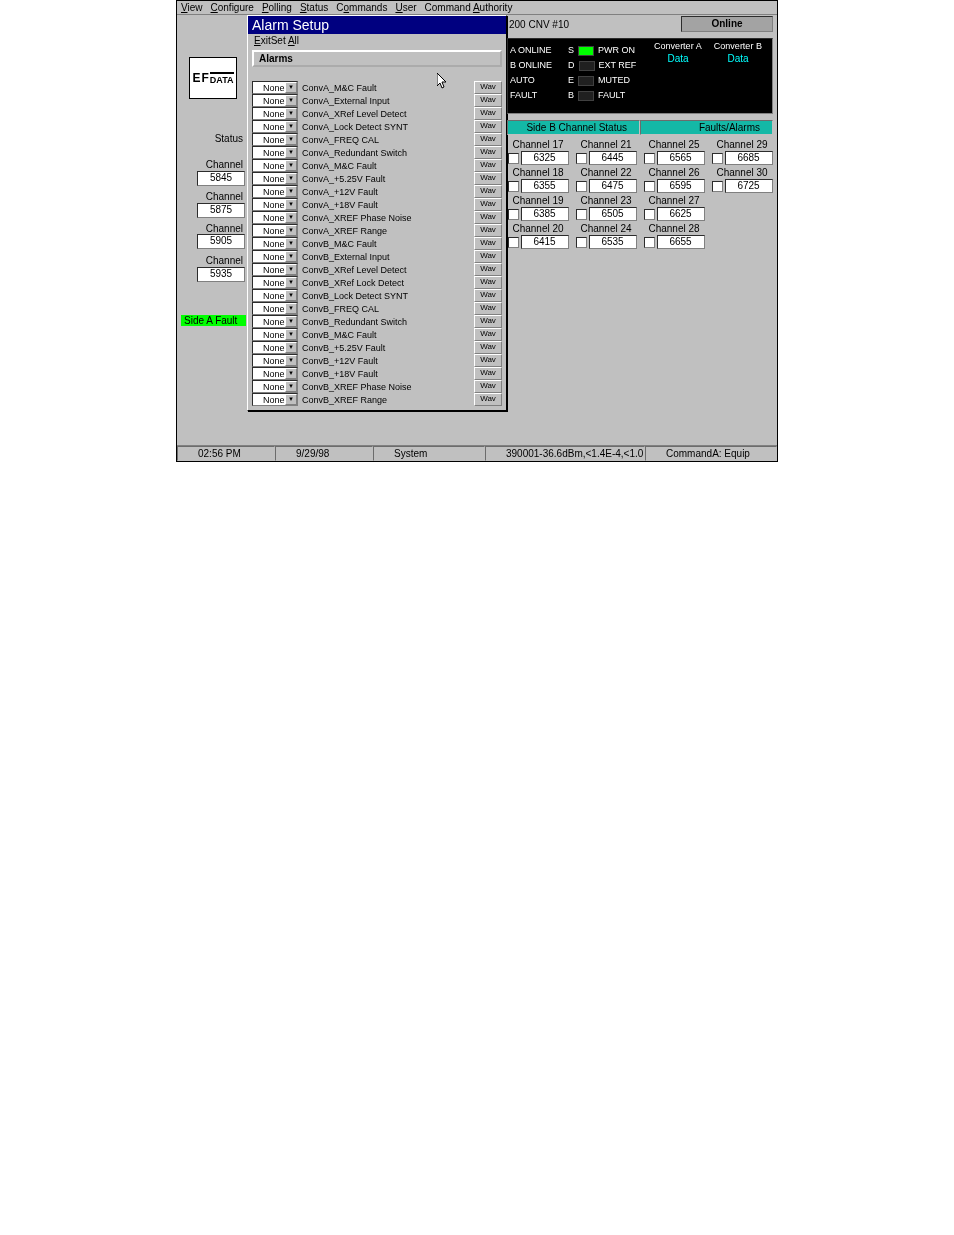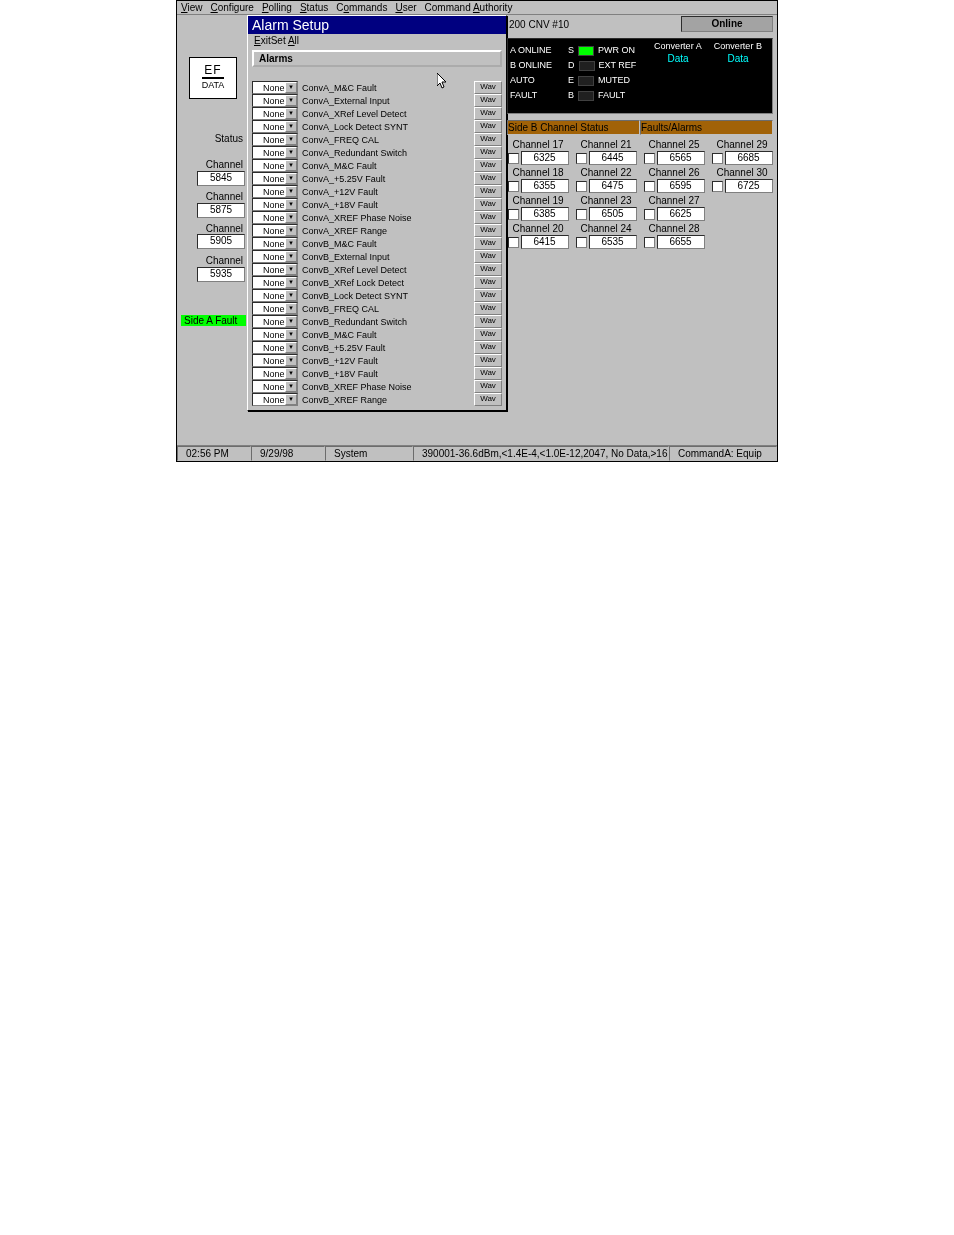--- a/index.html
+++ b/index.html
@@ -10,21 +10,21 @@
 .titlebar .spacer{flex:1}
 .titlebar .winbtn{width:14px;height:13px;background:#c0c0c0;border:1px solid #fff;border-right-color:#404040;border-bottom-color:#404040;font-size:8px;line-height:11px;text-align:center;margin-left:1px;color:#000}
 
 .menubar{display:flex;gap:8px;padding:1px 4px;font-size:10px;background:#c0c0c0;border-bottom:1px solid #808080}
 .menubar span{cursor:default}
 .menubar span u{text-decoration:underline}
 
 .client{position:relative;height:430px}
 
 .leftcol{position:absolute;left:0;top:0;width:68px;height:100%;}
-.logo-box{position:absolute;left:12px;top:42px;width:46px;height:40px;background:#fff;border:1px solid #000;display:flex;flex-direction:column;align-items:center;justify-content:center;font-weight:normal;font-size:12px;line-height:11px}
+.logo-box{position:absolute;left:12px;top:42px;width:46px;height:40px;background:#fff;border:1px solid #000;display:flex;align-items:center;justify-content:center;font-weight:bold;font-size:12px;line-height:11px}
 .logo-box .ef{letter-spacing:1px}
 .logo-box .data{font-size:9px;border-top:2px solid #000;padding-top:1px;margin-top:1px}
 .left-label{position:absolute;left:4px;width:62px;text-align:right;font-size:10px}
 .left-input{position:absolute;left:20px;width:46px;height:13px;background:#fff;border:1px inset #808080;font-size:10px;text-align:center;line-height:12px}
 .left-fault{position:absolute;left:4px;width:62px;background:#00ff00;font-size:10px;text-align:left;padding-left:3px}
 
 .menu-pop{position:absolute;left:70px;top:0;width:258px;background:#c0c0c0;border:1px solid #000;border-top-color:#fff;border-left-color:#fff;box-shadow:1px 1px 0 #000}
 .menu-pop .hd{background:#000080;color:#fff;font-size:14px;padding:1px 4px}
 .menu-pop .submenu{display:flex;gap:0;padding:1px 6px;font-size:10px}
 .menu-pop .panel-title{border:2px outset #fff;margin:3px 4px 14px;padding:1px 5px;font-weight:bold;font-size:10px}
@@ -44,34 +44,34 @@
 .ledblock .col1{position:absolute;left:2px;top:4px;line-height:15px}
 .ledblock .col1 div{white-space:nowrap}
 .ledblock .col2{position:absolute;left:60px;top:4px;line-height:15px}
 .ledblock .col2 .row{display:flex;align-items:center;height:15px}
 .ledblock .led{width:14px;height:8px;border:1px solid #404040;background:#202020;margin:0 4px}
 .ledblock .led.on{background:#00ff00}
 .ledblock .conv-titles{position:absolute;left:140px;right:4px;top:2px;display:flex;justify-content:space-around;font-size:9px}
 .ledblock .conv-data{position:absolute;left:140px;right:4px;top:14px;display:flex;justify-content:space-around;font-size:10px;color:#00ffff}
 
 .sect-hdr{display:flex;margin-top:6px}
-.sect-hdr .cell{flex:1;border:1px inset #c0c0c0;text-align:left;font-size:10px;padding:1px 0;background:#a16207}
+.sect-hdr .cell{flex:1;border:1px inset #c0c0c0;text-align:right;font-size:10px;padding:1px 12px;background:#14b8a6}
 
 .chan-grid{display:grid;grid-template-columns:repeat(4,1fr);gap:2px 6px;margin-top:4px}
 .chan{font-size:10px;text-align:center}
 .chan .val{display:flex;align-items:center;justify-content:center;margin-top:1px}
 .chan .chk{width:9px;height:9px;background:#fff;border:1px inset #808080;margin-right:2px}
 .chan .box{width:46px;height:12px;background:#fff;border:1px inset #808080;line-height:12px}
 
 .commbar{display:flex;margin-top:26px}
 .commbar .c{flex:1;font-size:10px;padding:1px 3px;border:1px inset #808080}
 .commbar .g{background:#00ff00}
 
 .statusbar{display:flex;height:15px;background:#c0c0c0;border-top:1px solid #808080;font-size:10px}
-.statusbar .cell{border:1px inset #c0c0c0;padding:0 8px;line-height:13px;white-space:nowrap;overflow:hidden}
+.statusbar .cell{border:1px inset #c0c0c0;padding:0 20px;line-height:13px;white-space:nowrap;overflow:hidden}
 
 .cursor{position:absolute;left:260px;top:58px;width:12px;height:18px;pointer-events:none}
 </style>
 </head>
 <body>
 
 <div class="screenshot-region">
 
 
   <div class="menubar">

